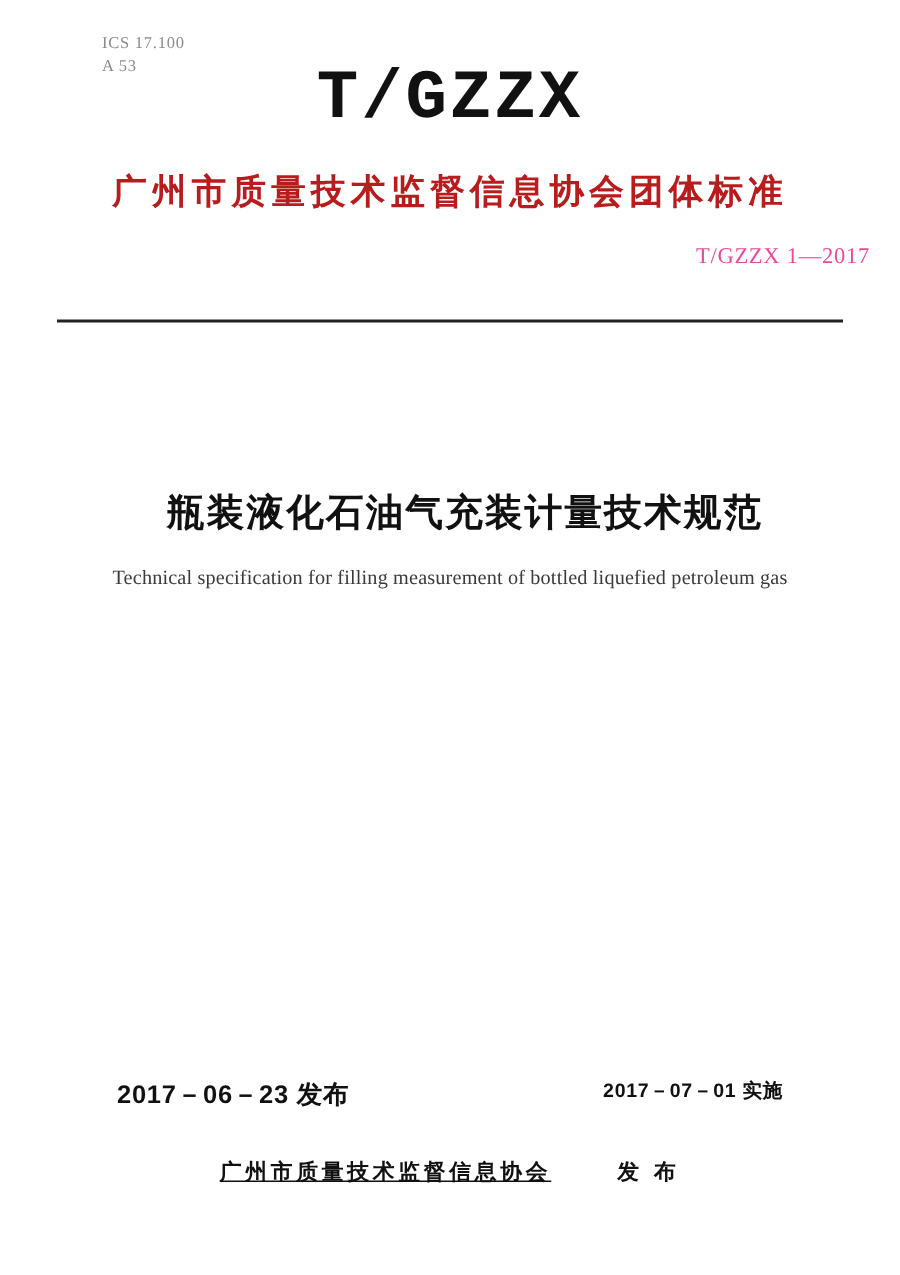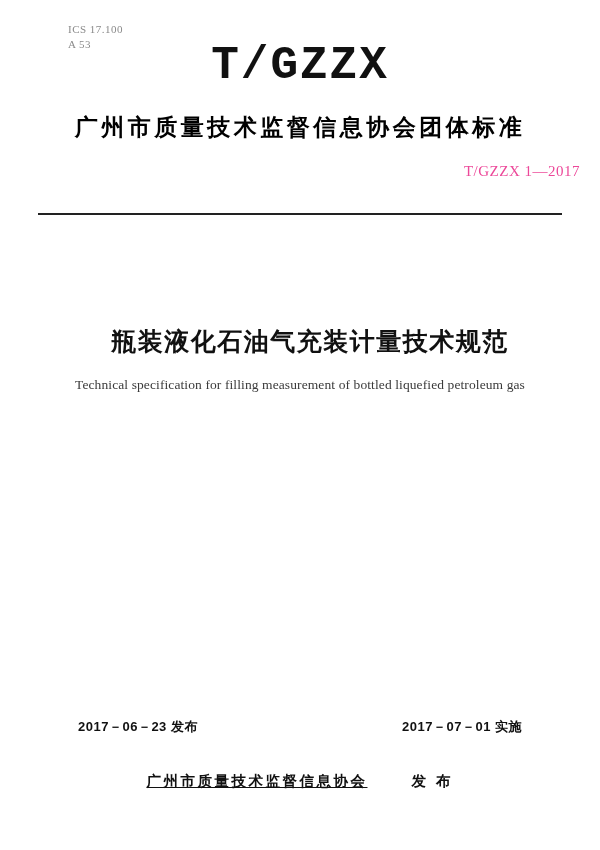--- a/index.html
+++ b/index.html
@@ -54,21 +54,21 @@
   .org-title {
     position: absolute;
     top: 112px;
     left: 0;
     width: 600px;
     text-align: center;
     font-family: "Liberation Sans", sans-serif;
     font-size: 23px;
     font-weight: bold;
     letter-spacing: 3.5px;
-    color: #000000;
+    color: #b91c1c;
     white-space: nowrap;
   }
 
   
   .std-number {
     position: absolute;
     top: 163px;
     right: 20px;
     font-family: "Liberation Serif", serif;
     font-size: 15px;
@@ -113,21 +113,21 @@
     color: #3a3a3a;
     letter-spacing: 0.1px;
   }
 
   
   .date-issue {
     position: absolute;
     top: 718px;
     left: 78px;
     font-family: "Liberation Sans", sans-serif;
-    font-size: 13px;
+    font-size: 17px;
     font-weight: bold;
     letter-spacing: 0.5px;
     color: #111;
   }
   .date-effective {
     position: absolute;
     top: 718px;
     right: 78px;
     font-family: "Liberation Sans", sans-serif;
     font-size: 13px;

